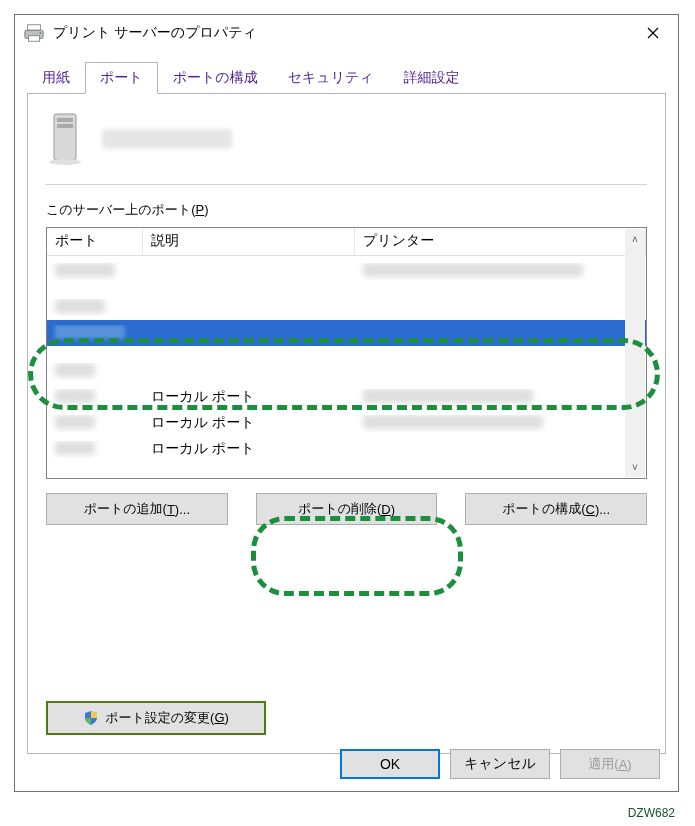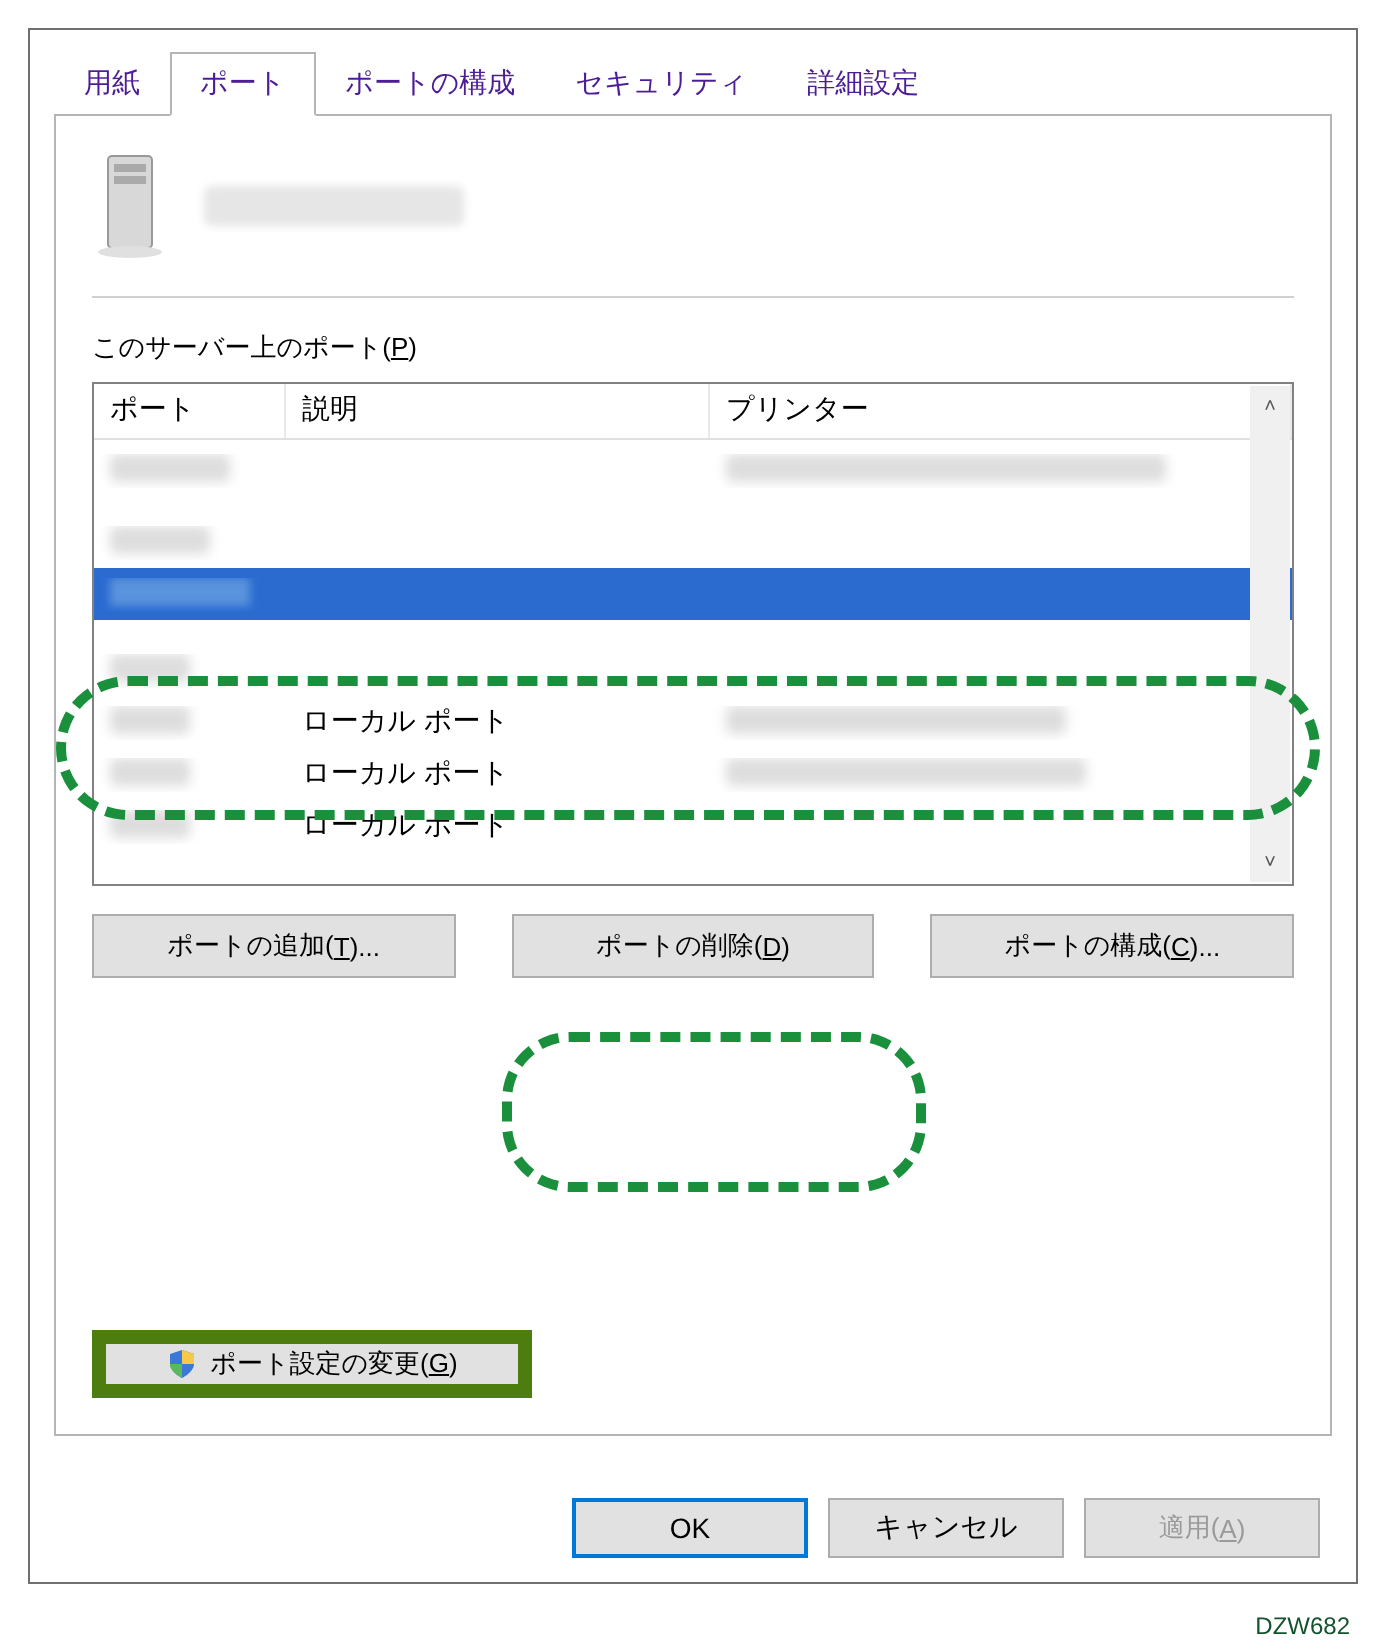--- a/index.html
+++ b/index.html
@@ -30,36 +30,50 @@
 .row { display: flex; height: 26px; align-items: center; }
 .row .cell { padding: 0 8px; font-size: 14px; white-space: nowrap; overflow: hidden; }
 .row.selected { background: #2b6bd0; color: #fff; }
 .blur-sm { filter: blur(3px); background: #ddd; height: 14px; border-radius: 3px; }
 .blur-bar { display: inline-block; }
 .scrollbar { position: absolute; right: 1px; top: 1px; bottom: 1px; width: 20px; background: #f0f0f0; display: flex; flex-direction: column; justify-content: space-between; align-items: center; }
 .scroll-btn { width: 20px; height: 20px; display: flex; align-items: center; justify-content: center; color: #555; font-size: 10px; }
 .button-row { display: flex; gap: 28px; margin-top: 14px; }
 .btn { height: 32px; border: 1px solid #adadad; background: #e1e1e1; font-size: 14px; display: flex; align-items: center; justify-content: center; padding: 0 8px; cursor: default; }
 .btn.wide { flex: 1; }
-.change-settings { position: absolute; left: 18px; bottom: 18px; width: 220px; height: 34px; border: 7px solid #4d7c0f; background: #e1e1e1; display: flex; align-items: center; justify-content: center; gap: 6px; font-size: 14px; }
+.change-settings { position: absolute; left: 18px; bottom: 18px; width: 220px; height: 34px; border: 2px solid #4d7c0f; background: #e1e1e1; display: flex; align-items: center; justify-content: center; gap: 6px; font-size: 14px; }
 .shield { width: 16px; height: 16px; }
 .dialog-buttons { position: absolute; right: 18px; bottom: 12px; display: flex; gap: 10px; }
-.dlg-btn { width: 118px; height: 30px; border: 1px solid #adadad; background: #e1e1e1; font-size: 14px; display: flex; align-items: center; justify-content: center; }
+.dlg-btn { width: 100px; height: 30px; border: 1px solid #adadad; background: #e1e1e1; font-size: 14px; display: flex; align-items: center; justify-content: center; }
 .dlg-btn.primary { border: 2px solid #0078d7; }
 .dlg-btn.disabled { color: #9a9a9a; }
 .highlight-oval { position: absolute; border: 5px dashed #1a8f3c; border-radius: 40px; pointer-events: none; }
 .highlight1 { left: 28px; top: 338px; width: 632px; height: 72px; }
 .highlight2 { left: 251px; top: 516px; width: 212px; height: 80px; border-radius: 34px; }
 .footer-id { position: absolute; right: 20px; bottom: 6px; font-size: 12px; color: #14532d; }
 u { text-decoration: underline; }
 </style>
 </head>
 <body>
 
 <div class="window">
+  <div class="titlebar">
+    <svg class="printer-icon" viewBox="0 0 24 20">
+      <rect x="5" y="1" width="14" height="6" fill="#fff" stroke="#888"></rect>
+      <rect x="2" y="7" width="20" height="9" rx="2" fill="#bfbfbf" stroke="#777"></rect>
+      <rect x="6" y="13" width="12" height="6" fill="#fff" stroke="#888"></rect>
+      <circle cx="19" cy="10" r="1" fill="#4a4"></circle>
+    </svg>
+    <div class="title">プリント サーバーのプロパティ</div>
+    <div class="close">
+      <svg width="12" height="12">
+          <path d="M1 1 L11 11 M11 1 L1 11" stroke="#000" stroke-width="1.2"></path>
+        </svg>
+    </div>
+  </div>
 
   <div class="tabs-wrap">
     <div class="tabs">
       <div class="tab">用紙</div>
       <div class="tab active">ポート</div>
       <div class="tab">ポートの構成</div>
       <div class="tab">セキュリティ</div>
       <div class="tab">詳細設定</div>
     </div>
 

